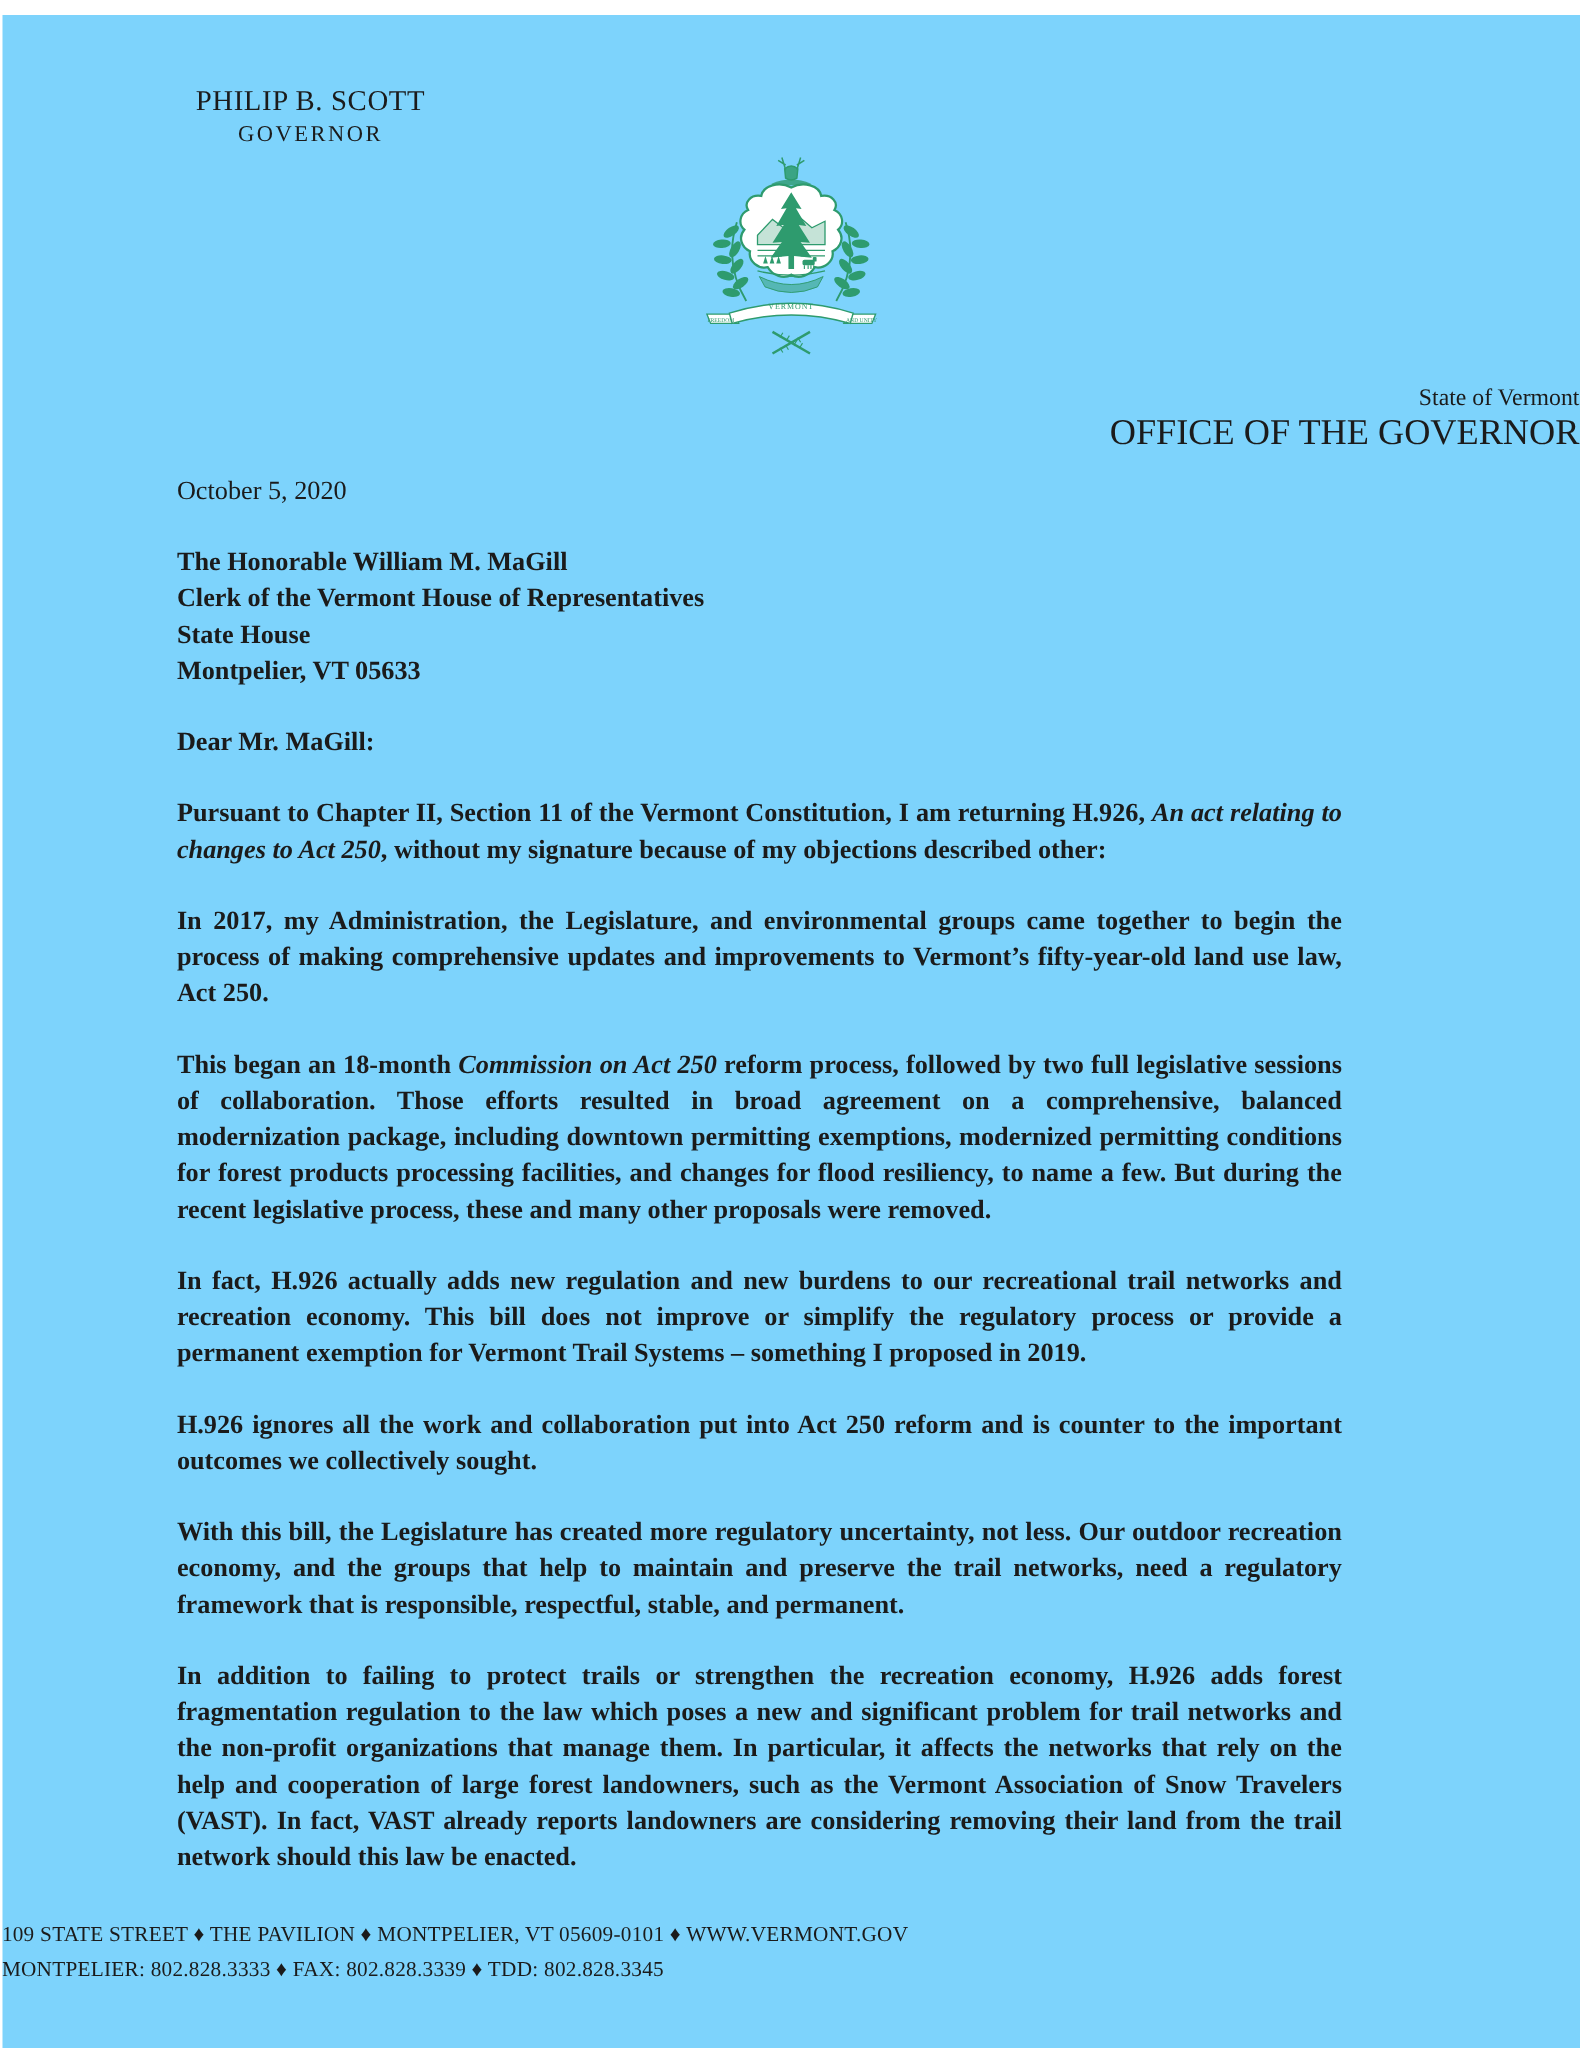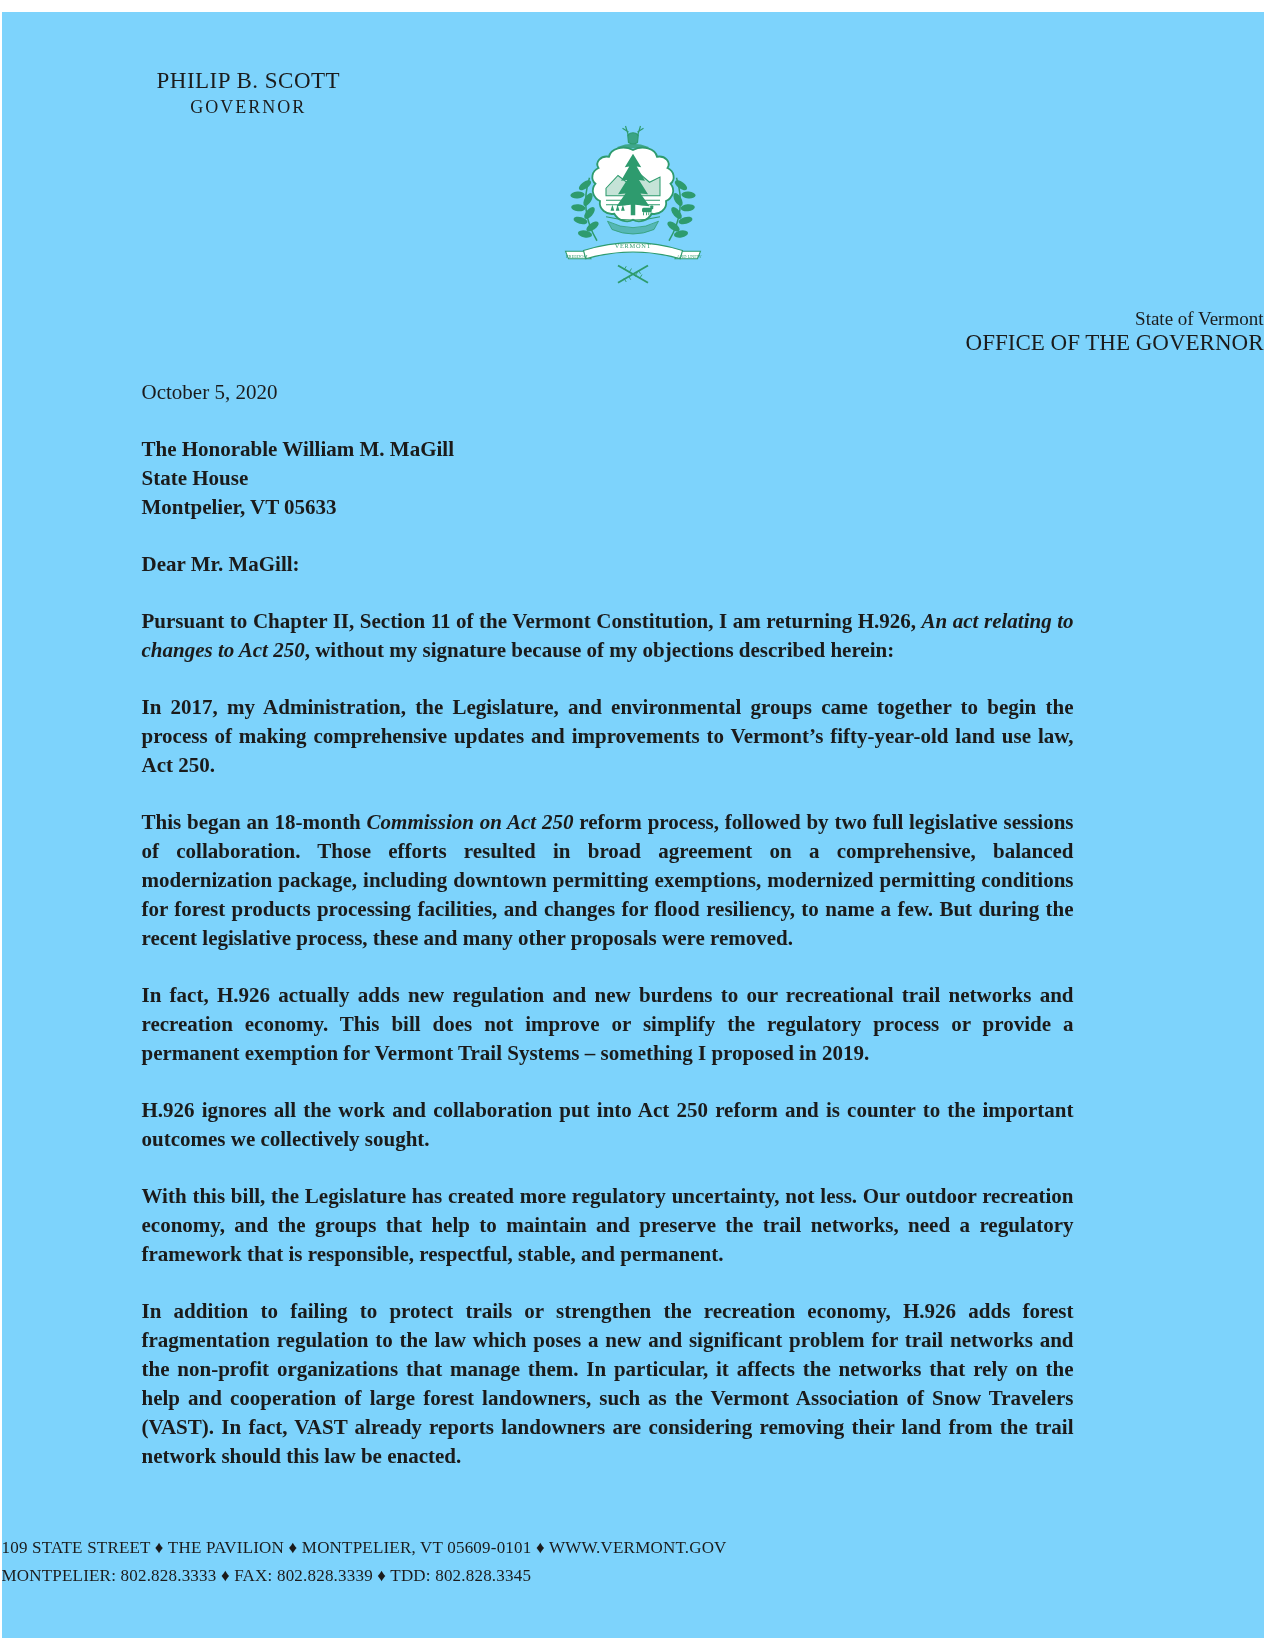--- a/index.html
+++ b/index.html
@@ -33,21 +33,21 @@
   }
   .org {
     position: absolute;
     top: 296px;
     left: 0;
     width: 100%;
     text-align: right;
     line-height: 1.15;
   }
   .org-line1 { font-size: 19px; }
-  .org-line2 { font-size: 23px; }
+  .org-line2 { font-size: 29px; }
   .content {
     position: absolute;
     top: 366px;
     left: 140px;
     width: 932px;
     font-size: 21px;
     line-height: 29px;
   }
   .content .block + .block { margin-top: 28px; font-weight: bold; }
   .recipient div { line-height: 29px; }
@@ -138,28 +138,29 @@
   <div class="org">
     <div class="org-line1">State of Vermont</div>
     <div class="org-line2">OFFICE OF THE GOVERNOR</div>
   </div>
 
   <div class="content">
     <div class="block date">October 5, 2020</div>
 
     <div class="block recipient">
       <div>The Honorable William M. MaGill</div>
+      <div>Clerk of the Vermont House of Representatives</div>
       <div>State House</div>
       <div>Montpelier, VT 05633</div>
     </div>
 
     <div class="block salutation">Dear Mr. MaGill:</div>
 
     <div class="block body-paragraphs">
-        <p><span>Pursuant to Chapter II, Section 11 of the Vermont Constitution, I am returning H.926, </span><em>An act relating to changes to Act 250</em><span>, without my signature because of my objections described herein:</span></p>
+        <p><span>Pursuant to Chapter II, Section 11 of the Vermont Constitution, I am returning H.926, </span><em>An act relating to changes to Act 250</em><span>, without my signature because of my objections described other:</span></p>
         <p><span>In 2017, my Administration, the Legislature, and environmental groups came together to begin the process of making comprehensive updates and improvements to Vermont’s fifty-year-old land use law, Act 250.</span></p>
         <p><span>This began an 18-month </span><em>Commission on Act 250</em><span> reform process, followed by two full legislative sessions of collaboration. Those efforts resulted in broad agreement on a comprehensive, balanced modernization package, including downtown permitting exemptions, modernized permitting conditions for forest products processing facilities, and changes for flood resiliency, to name a few. But during the recent legislative process, these and many other proposals were removed.</span></p>
         <p><span>In fact, H.926 actually adds new regulation and new burdens to our recreational trail networks and recreation economy. This bill does not improve or simplify the regulatory process or provide a permanent exemption for Vermont Trail Systems – something I proposed in 2019.</span></p>
         <p><span>H.926 ignores all the work and collaboration put into Act 250 reform and is counter to the important outcomes we collectively sought.</span></p>
         <p><span>With this bill, the Legislature has created more regulatory uncertainty, not less. Our outdoor recreation economy, and the groups that help to maintain and preserve the trail networks, need a regulatory framework that is responsible, respectful, stable, and permanent.</span></p>
         <p><span>In addition to failing to protect trails or strengthen the recreation economy, H.926 adds forest fragmentation regulation to the law which poses a new and significant problem for trail networks and the non-profit organizations that manage them. In particular, it affects the networks that rely on the help and cooperation of large forest landowners, such as the Vermont Association of Snow Travelers (VAST). In fact, VAST already reports landowners are considering removing their land from the trail network should this law be enacted.</span></p>
       </div>
   </div>
 
   <div class="footer">

